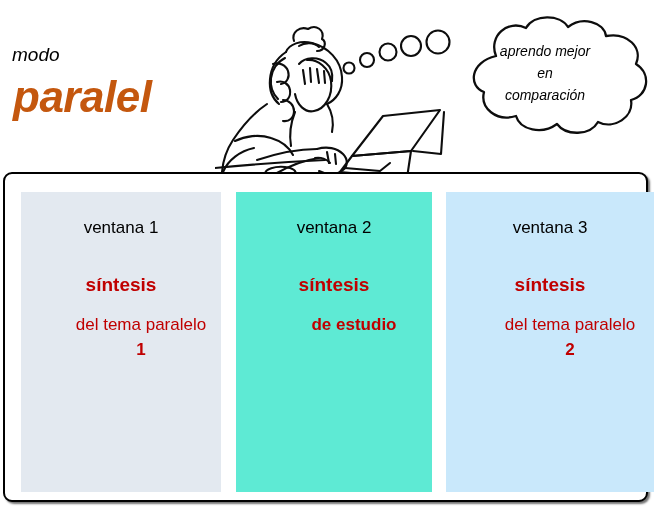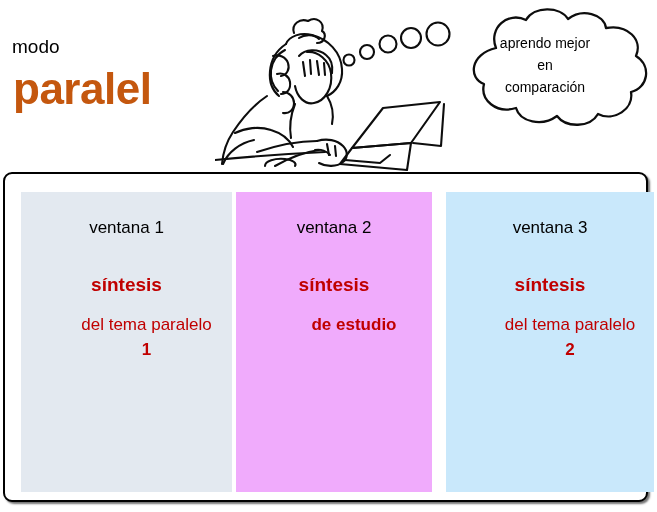--- a/index.html
+++ b/index.html
@@ -11,23 +11,24 @@
     width: 657px;
     height: 512px;
     position: relative;
     font-family: "Liberation Sans", sans-serif;
     overflow: hidden;
   }
 
   
   #header {
     position: absolute;
-    left: 0; top: 0;
+    left: 0; top: 8px;
     width: 657px;
     height: 140px;
+    font-style: italic;
   }
   #mode-label {
     position: absolute;
     left: 12px;
     top: 36px;
     font-size: 19px;
     color: #000000;
     letter-spacing: 0px;
     white-space: nowrap;
   }
@@ -91,26 +92,25 @@
 
   .column {
     position: absolute;
     top: 18px;
     height: 300px;
   }
   #column-1 {
     left: 16px;
     width: 200px;
     background: #E3E9F0;
-    padding-left: 11px;
   }
   #column-2 {
     left: 231px;
     width: 196px;
-    background: #f0abfc;
+    background: #5eead4;
   }
   #column-3 {
     left: 441px;
     width: 208px;
     background: #C9E8FB;
   }
 
   .col-inner {
     position: absolute;
     left: 0;

